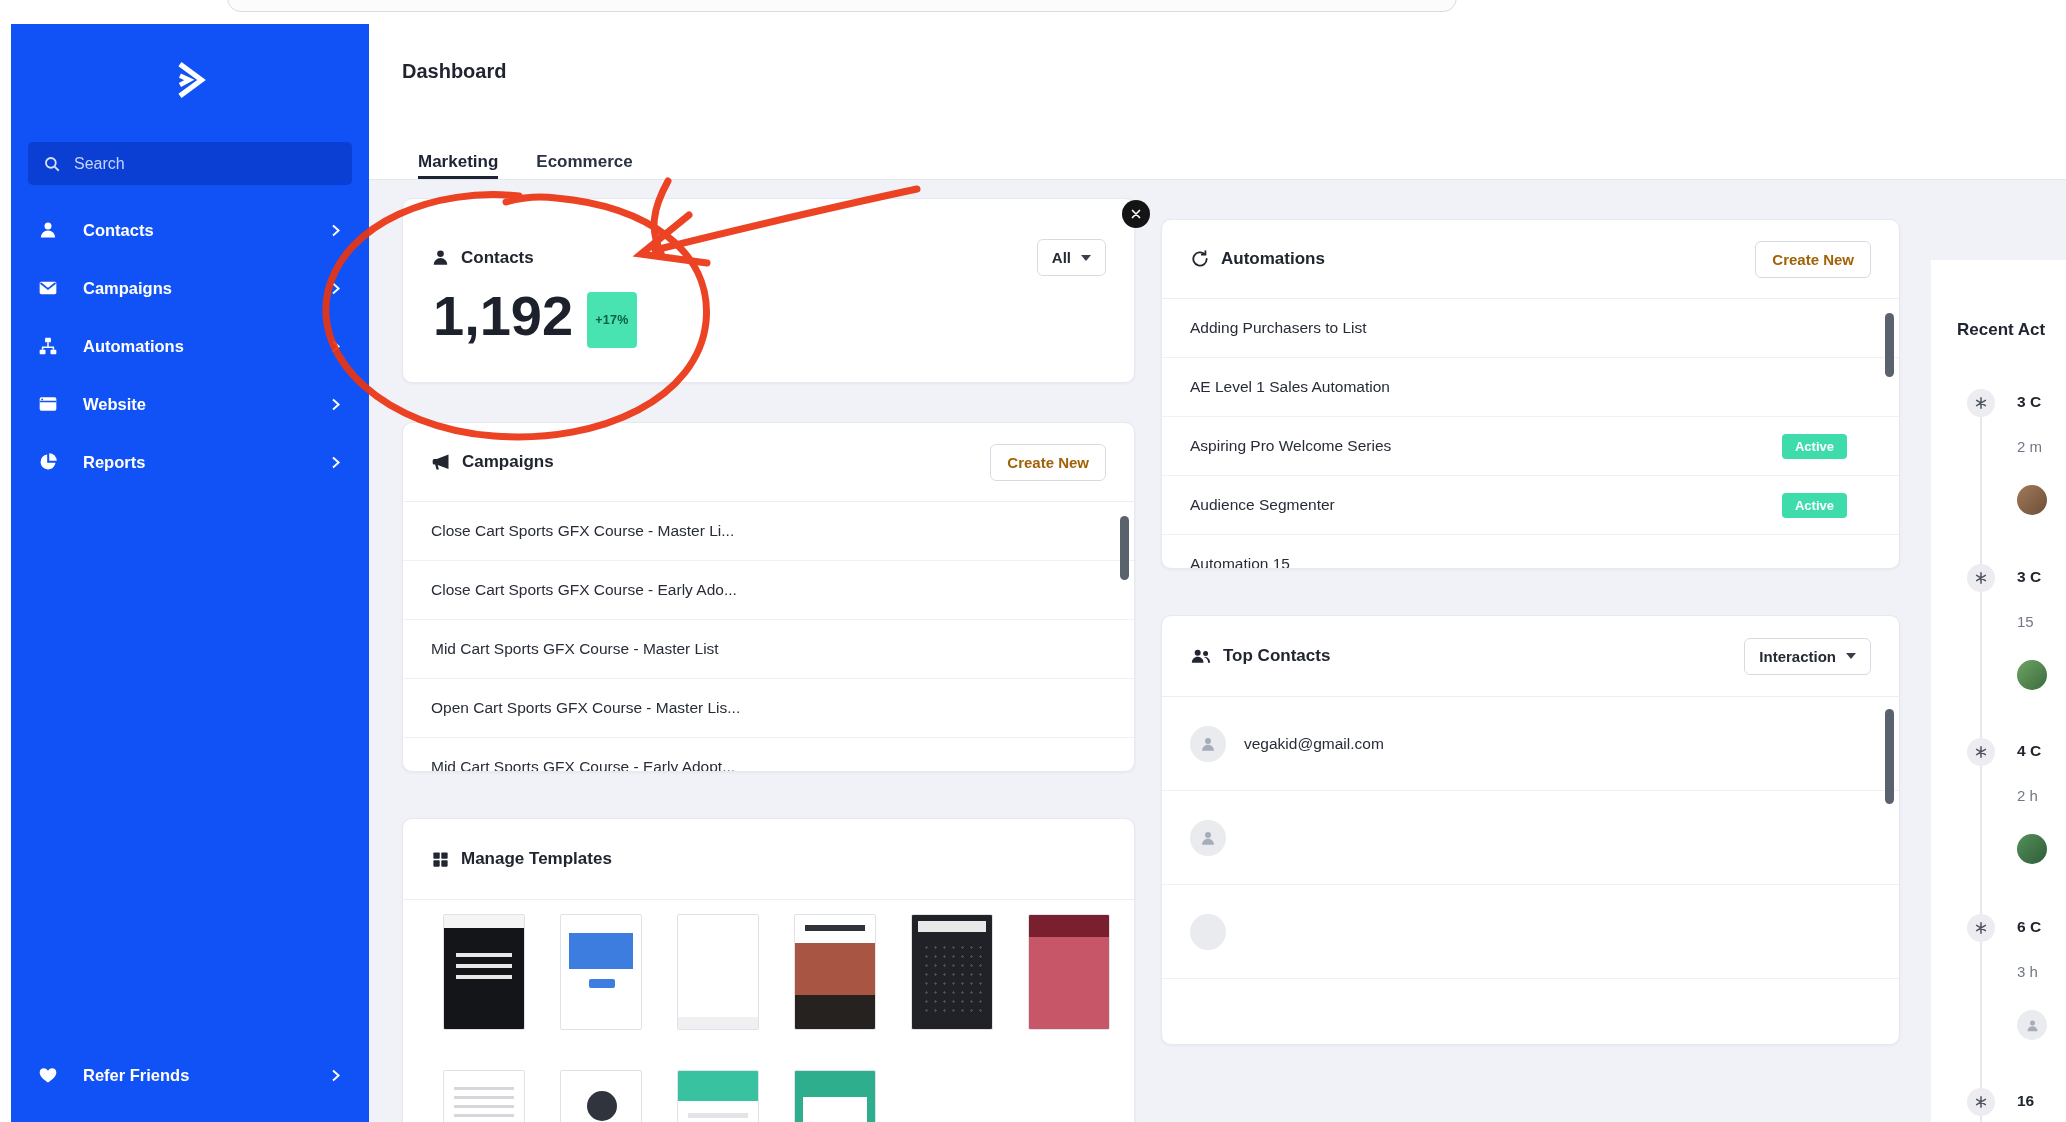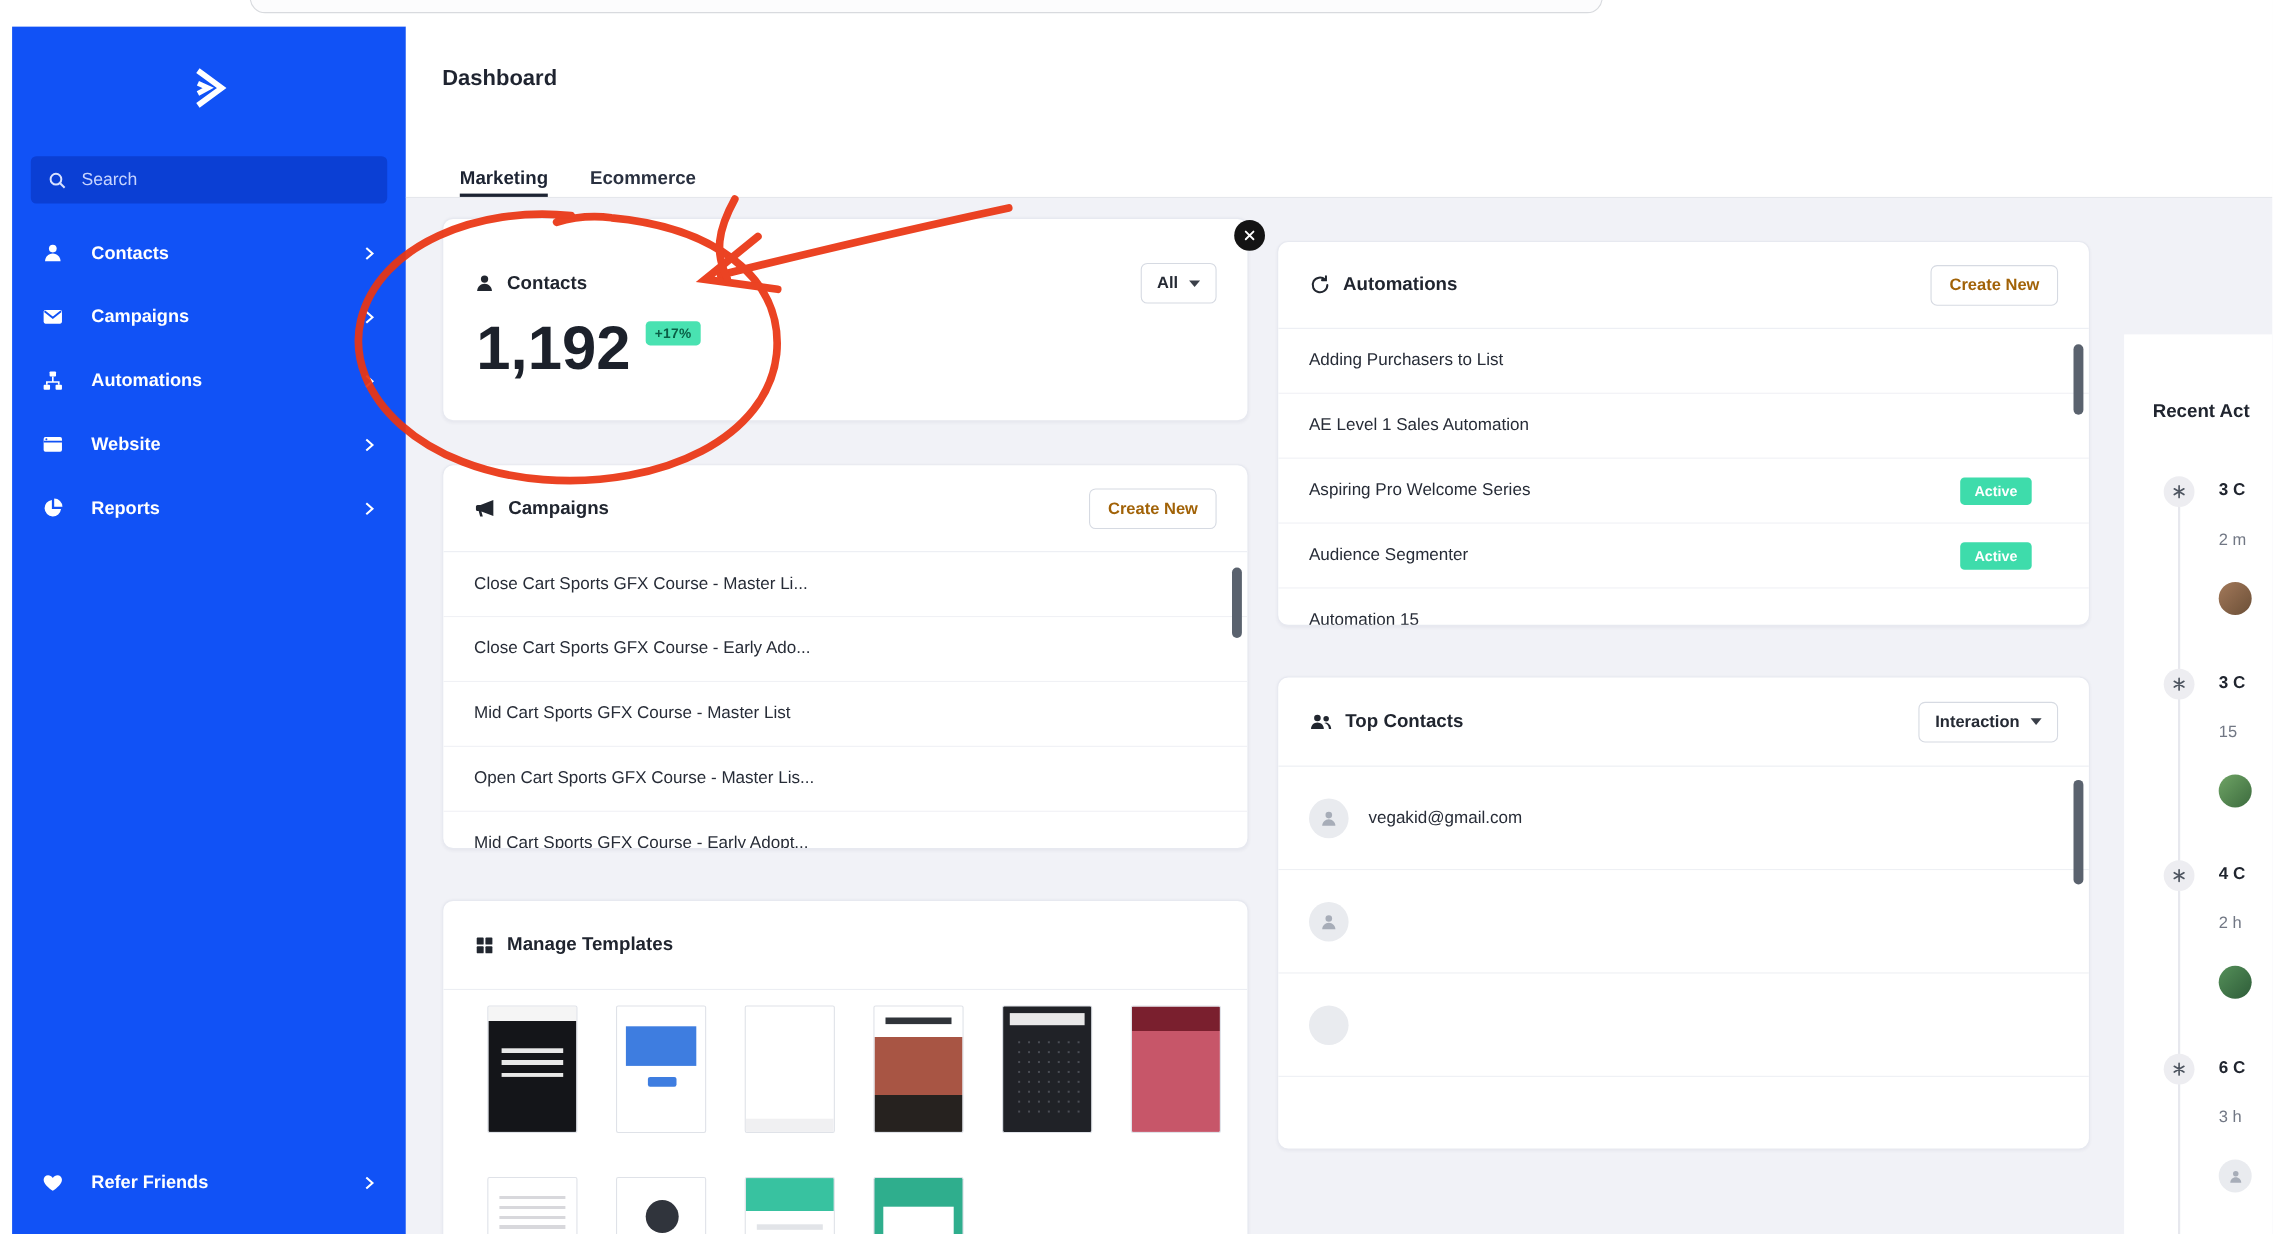--- a/index.html
+++ b/index.html
@@ -40,21 +40,21 @@
   .card { background:#fff; border:1px solid #e7e9f0; border-radius:10px; box-shadow:0 1px 3px rgba(30,40,70,.05); position:relative; overflow:hidden; }
 
   
   .stat-card { height:185px; margin-top:18px; padding:0 28px; }
   .stat-head { display:flex; align-items:center; margin-top:40px; }
   .card-title { font-size:17px; font-weight:700; color:#20252f; margin-left:11px; }
   .select-btn { margin-left:auto; display:flex; align-items:center; gap:10px; border:1px solid #d6dae2; border-radius:6px; background:#fff; padding:9px 14px; font-size:15px; font-weight:600; color:#252a34; cursor:pointer; font-family:inherit; }
   .caret { width:0; height:0; border-left:5px solid transparent; border-right:5px solid transparent; border-top:6px solid #3a3f49; }
   .stat-value-row { display:flex; align-items:flex-start; margin-top:12px; padding-left:2px; }
   .stat-value { font-size:56px; font-weight:600; color:#1c212b; line-height:1; }
-  .delta-badge { margin-left:14px; margin-top:4px; background:#49e2b1; color:#0a5f46; font-size:12.5px; font-weight:700; padding:4px 8px; border-radius:4px; letter-spacing:.3px; }
+  .delta-badge { margin-left:14px; margin-top:4px; background:#49e2b1; color:#0a5f46; font-size:12.5px; font-weight:700; padding:21px 8px; border-radius:4px; letter-spacing:.3px; }
   .trend-svg { position:absolute; left:33px; top:126px; width:676px; height:26px; }
 
   
   .list-card { height:350px; margin-top:39px; }
   .list-head { display:flex; align-items:center; height:79px; padding:0 28px; border-bottom:1px solid #eceef3; }
   .action-btn { margin-left:auto; border:1px solid #d6dae2; border-radius:6px; background:#fff; padding:9px 16px; font-size:15px; font-weight:700; color:#a16207; cursor:pointer; font-family:inherit; }
   .list-row { height:59px; display:flex; align-items:center; padding:0 52px 0 28px; border-bottom:1px solid #f0f1f5; font-size:15.5px; color:#272c37; cursor:pointer; }
   .row-badge { margin-left:auto; background:#3edcab; color:#fff; font-size:13px; font-weight:700; padding:5px 13px; border-radius:4px; }
   .row-badge:empty { display:none; }
   .scroll-thumb { position:absolute; right:5px; width:9px; background:#5a626e; border-radius:5px; cursor:grab; }
@@ -85,21 +85,21 @@
   .t9::after { left:10px; right:10px; top:42px; height:5px; background:#e2e4e8; }
   .t10 { background:#2fae8d; }
   .t10::before { left:8px; right:8px; top:26px; bottom:30px; background:#fff; }
 
   .tc-card { height:430px; margin-top:46px; }
   .tc-row { height:94px; display:flex; align-items:center; gap:18px; padding:0 28px; border-bottom:1px solid #eef0f4; cursor:pointer; }
   .tc-avatar { width:36px; height:36px; border-radius:50%; background:#e9ebef; display:flex; align-items:center; justify-content:center; flex:none; }
   .tc-email { font-size:15.5px; color:#272c37; }
 
   
-  .activity { position:absolute; top:80px; right:0; bottom:0; width:135px; background:#fff; z-index:2; overflow:hidden;margin-top:44px; }
+  .activity { position:absolute; top:80px; right:0; bottom:0; width:135px; background:#fff; z-index:2; overflow:hidden; }
   .act-title { position:absolute; top:60px; left:26px; font-size:17px; font-weight:700; color:#20252f; white-space:nowrap; }
   .act-line { position:absolute; left:49px; top:140px; bottom:0; width:2px; background:#e7e8ee; }
   .act-item { position:absolute; left:0; width:220px; height:132px; }
   .act-circle { position:absolute; left:36px; top:0; width:28px; height:28px; border-radius:50%; background:#ededf1; display:flex; align-items:center; justify-content:center; }
   .act-primary { position:absolute; left:86px; top:4px; font-size:15.5px; font-weight:700; color:#20252f; white-space:nowrap; }
   .act-secondary { position:absolute; left:86px; top:49px; font-size:15px; color:#717784; white-space:nowrap; }
   .act-avatar { position:absolute; left:86px; top:96px; width:30px; height:30px; border-radius:50%; background:#e9ebef; display:flex; align-items:center; justify-content:center; overflow:hidden; }
   .av-p1 { background:linear-gradient(135deg,#a3795a,#6b4f37); }
   .av-p2 { background:linear-gradient(135deg,#6fa465,#3c6b3e); }
   .av-p3 { background:linear-gradient(135deg,#55905a,#2e5c38); }

